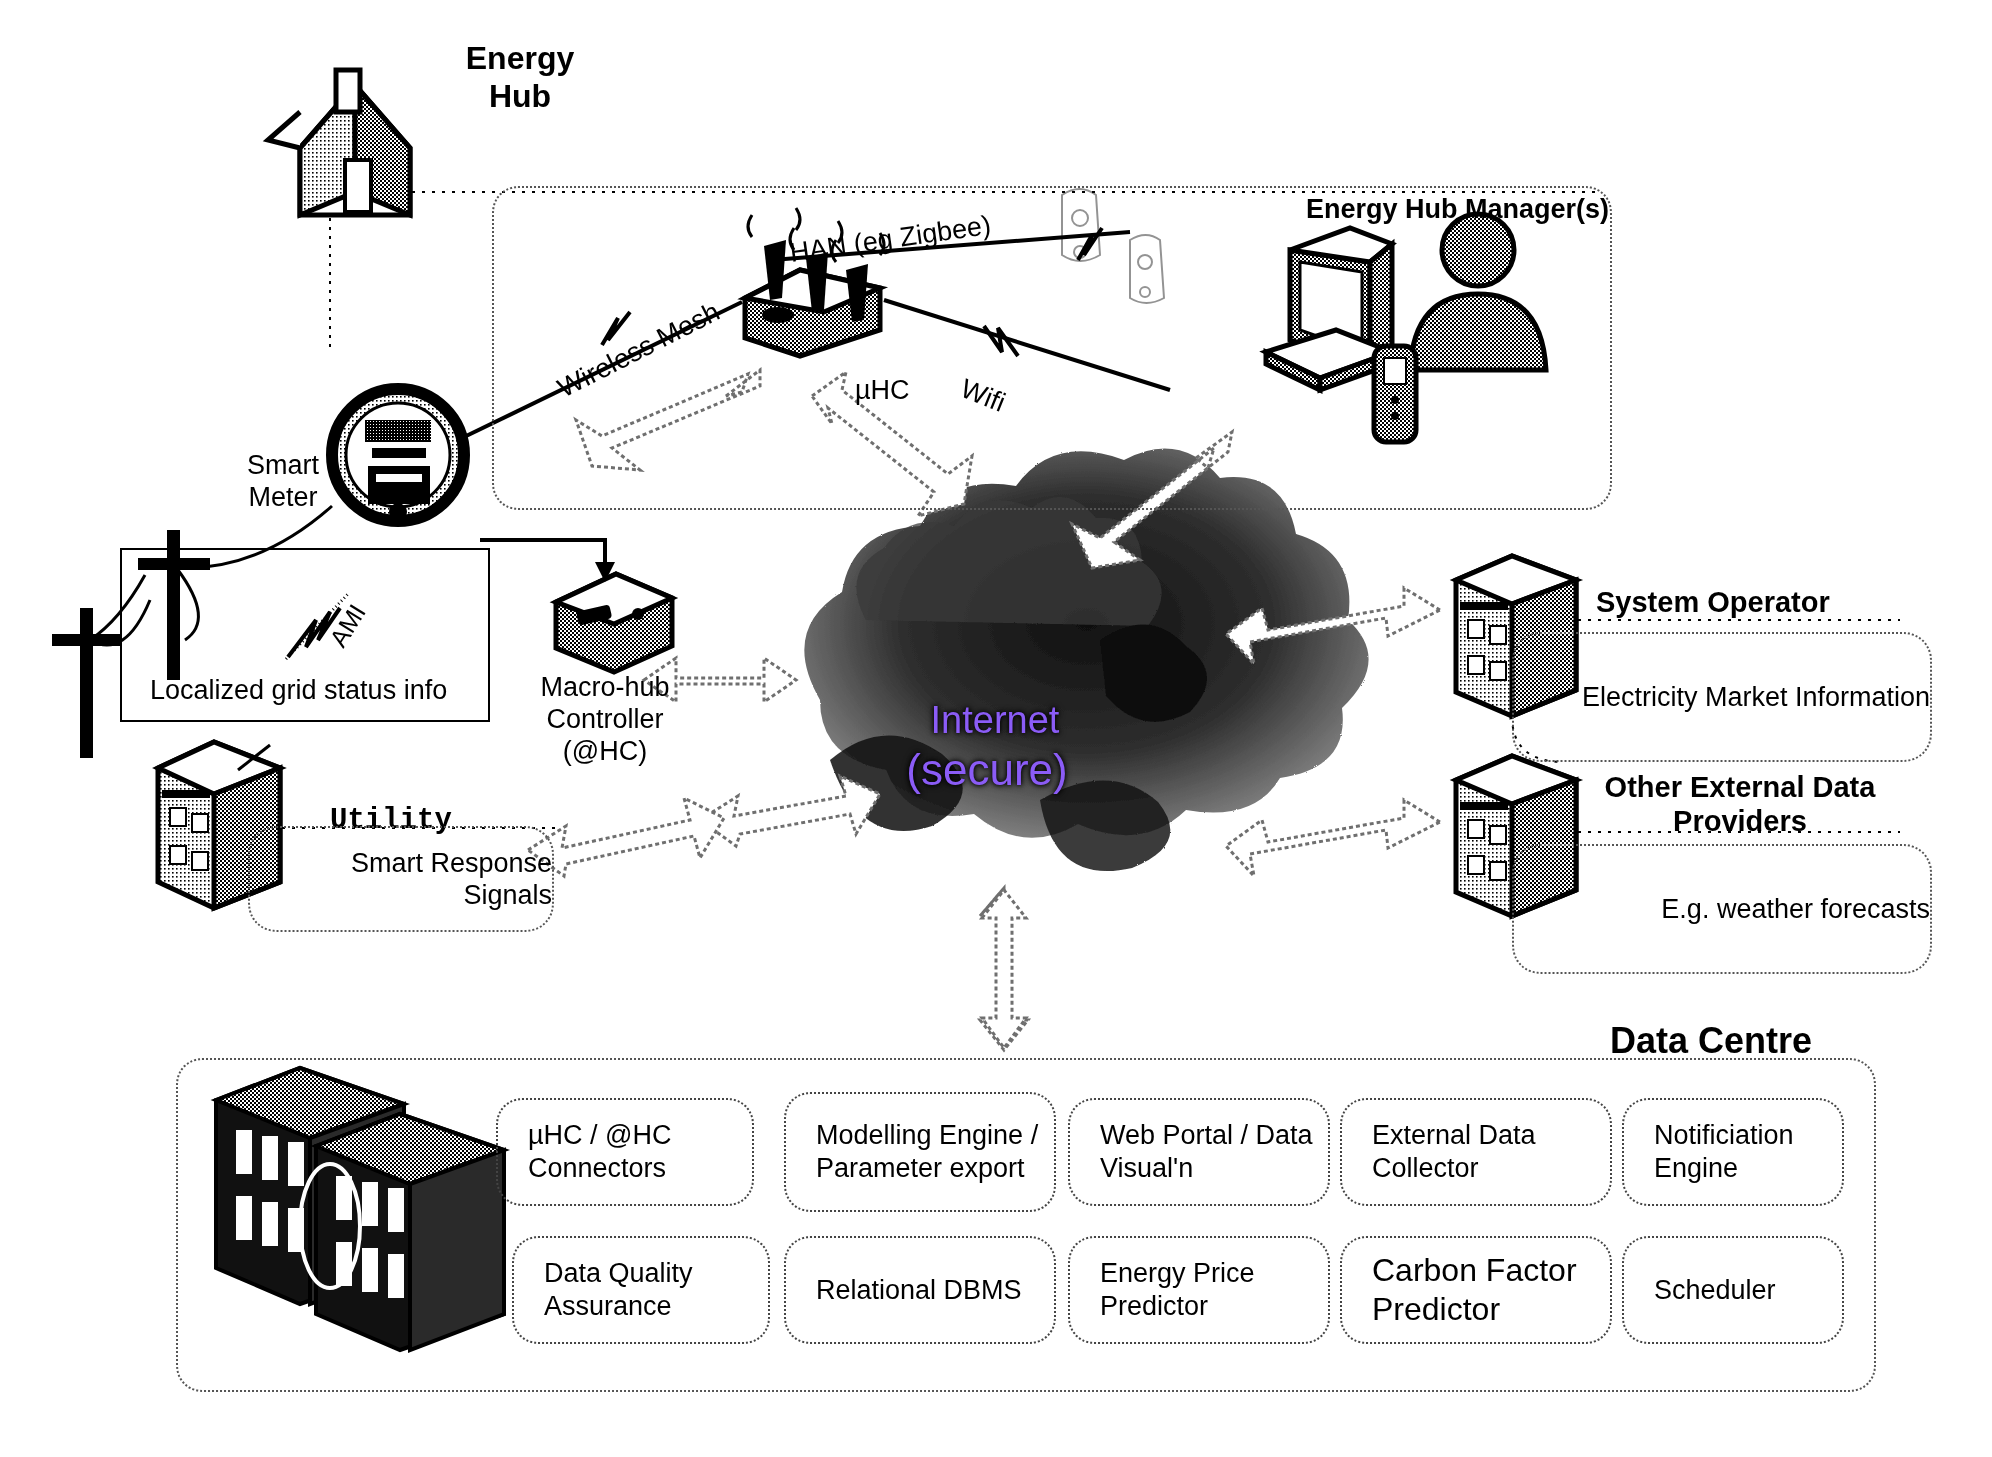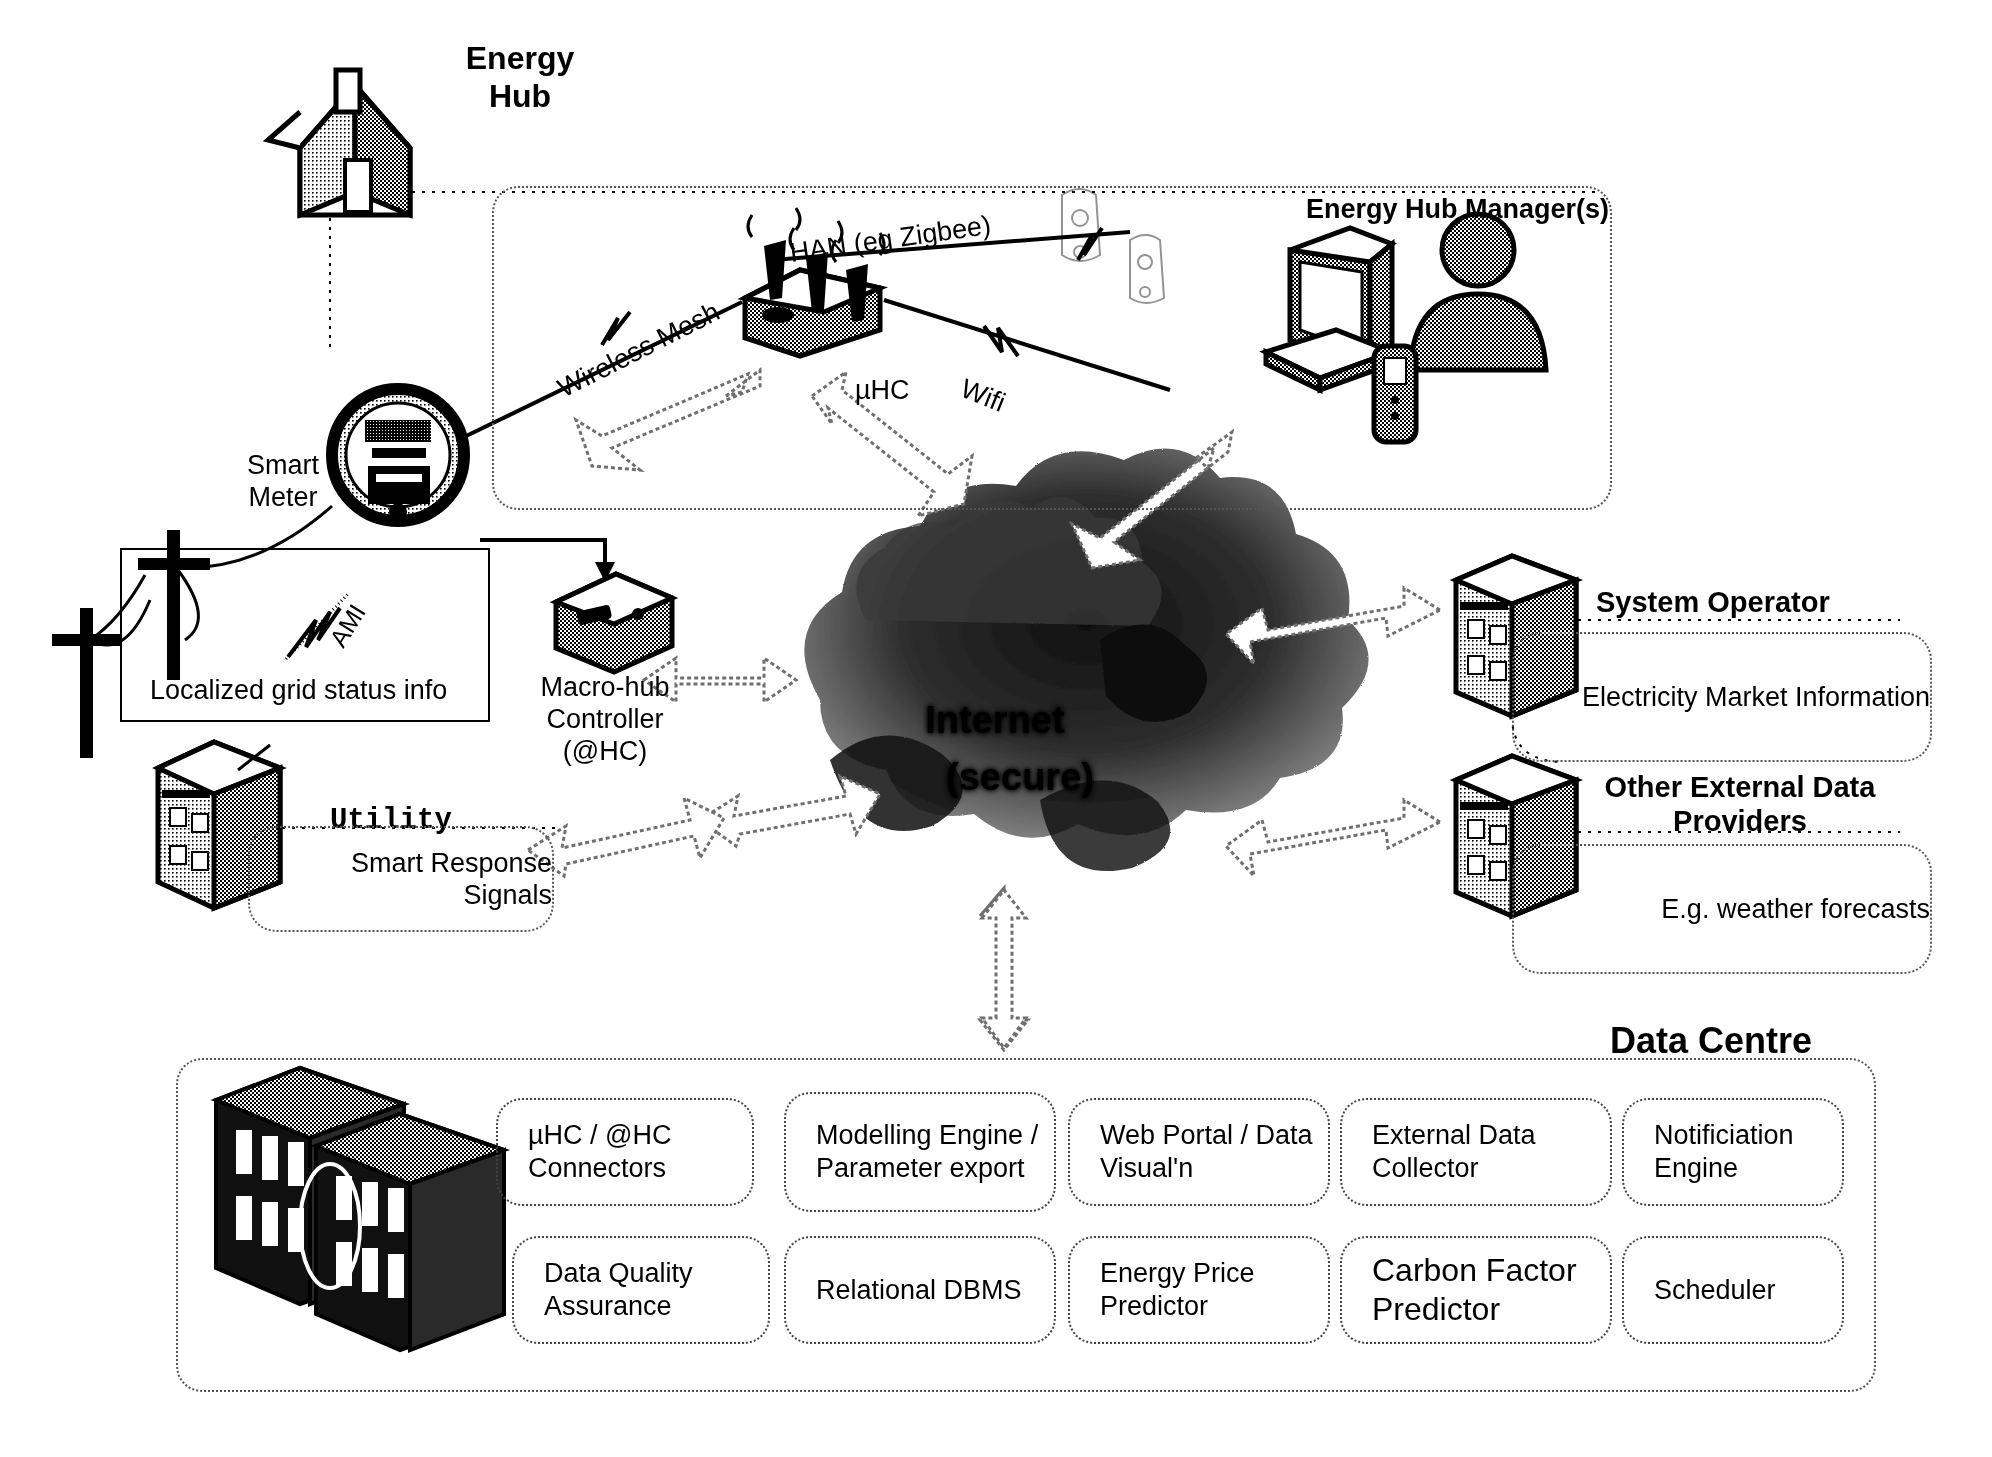--- a/index.html
+++ b/index.html
@@ -18,21 +18,21 @@
   .dcbox{position:absolute;border:2px dotted #444;border-radius:26px;
          display:flex;align-items:center;box-sizing:border-box;}
   .dcbox span{display:block;width:100%;padding-left:30px;line-height:1.22;}
 
   
   .solidbox{position:absolute;border:2px solid #000;}
 
   
   svg.overlay{position:absolute;left:0;top:0;width:1992px;height:1457px;
               pointer-events:none;}
-  .cloudtext{position:absolute;color:#000000;font-weight:bold;text-align:center;
+  .cloudtext{position:absolute;color:#8b5cf6;font-weight:normal;text-align:center;
              text-shadow:0 0 4px #000,0 0 7px #000;line-height:1.1;}
 
   
   .rot{position:absolute;transform-origin:left center;white-space:nowrap;}
 </style>
 </head>
 <body>
 
 <svg class="overlay" viewBox="0 0 1992 1457">
   <defs>
@@ -312,21 +312,21 @@
 <div class="lbl" style="left:150px;top:675px;font-size:27px;">Localized grid status info</div>
 
 <div class="lbl bold" style="left:1610px;top:1020px;font-size:36px;">Data Centre</div>
 
 <div class="rot" style="left:560px;top:375px;transform:rotate(-27deg);font-size:27px;">Wireless Mesh</div>
 <div class="rot" style="left:790px;top:238px;transform:rotate(-8deg);font-size:27px;">HAN (eg Zigbee)</div>
 <div class="rot" style="left:962px;top:372px;transform:rotate(22deg);font-size:27px;">Wifi</div>
 <div class="rot" style="left:336px;top:630px;transform:rotate(-58deg);font-size:25px;">AMI</div>
 
 <div class="cloudtext" style="left:830px;top:700px;width:330px;font-size:38px;">Internet</div>
-<div class="cloudtext" style="left:855px;top:746px;width:330px;font-size:38px;margin-top:11px;">(secure)</div>
+<div class="cloudtext" style="left:822px;top:746px;width:330px;font-size:44px;">(secure)</div>
 
 <div class="roundbox" style="left:248px;top:826px;width:306px;height:106px;font-size:27px;">
   <span>Smart
 Response Signals</span>
 </div>
 
 <div class="roundbox" style="left:1512px;top:632px;width:420px;height:130px;font-size:27px;">
   <span>Electricity Market
 Information</span>
 </div>

